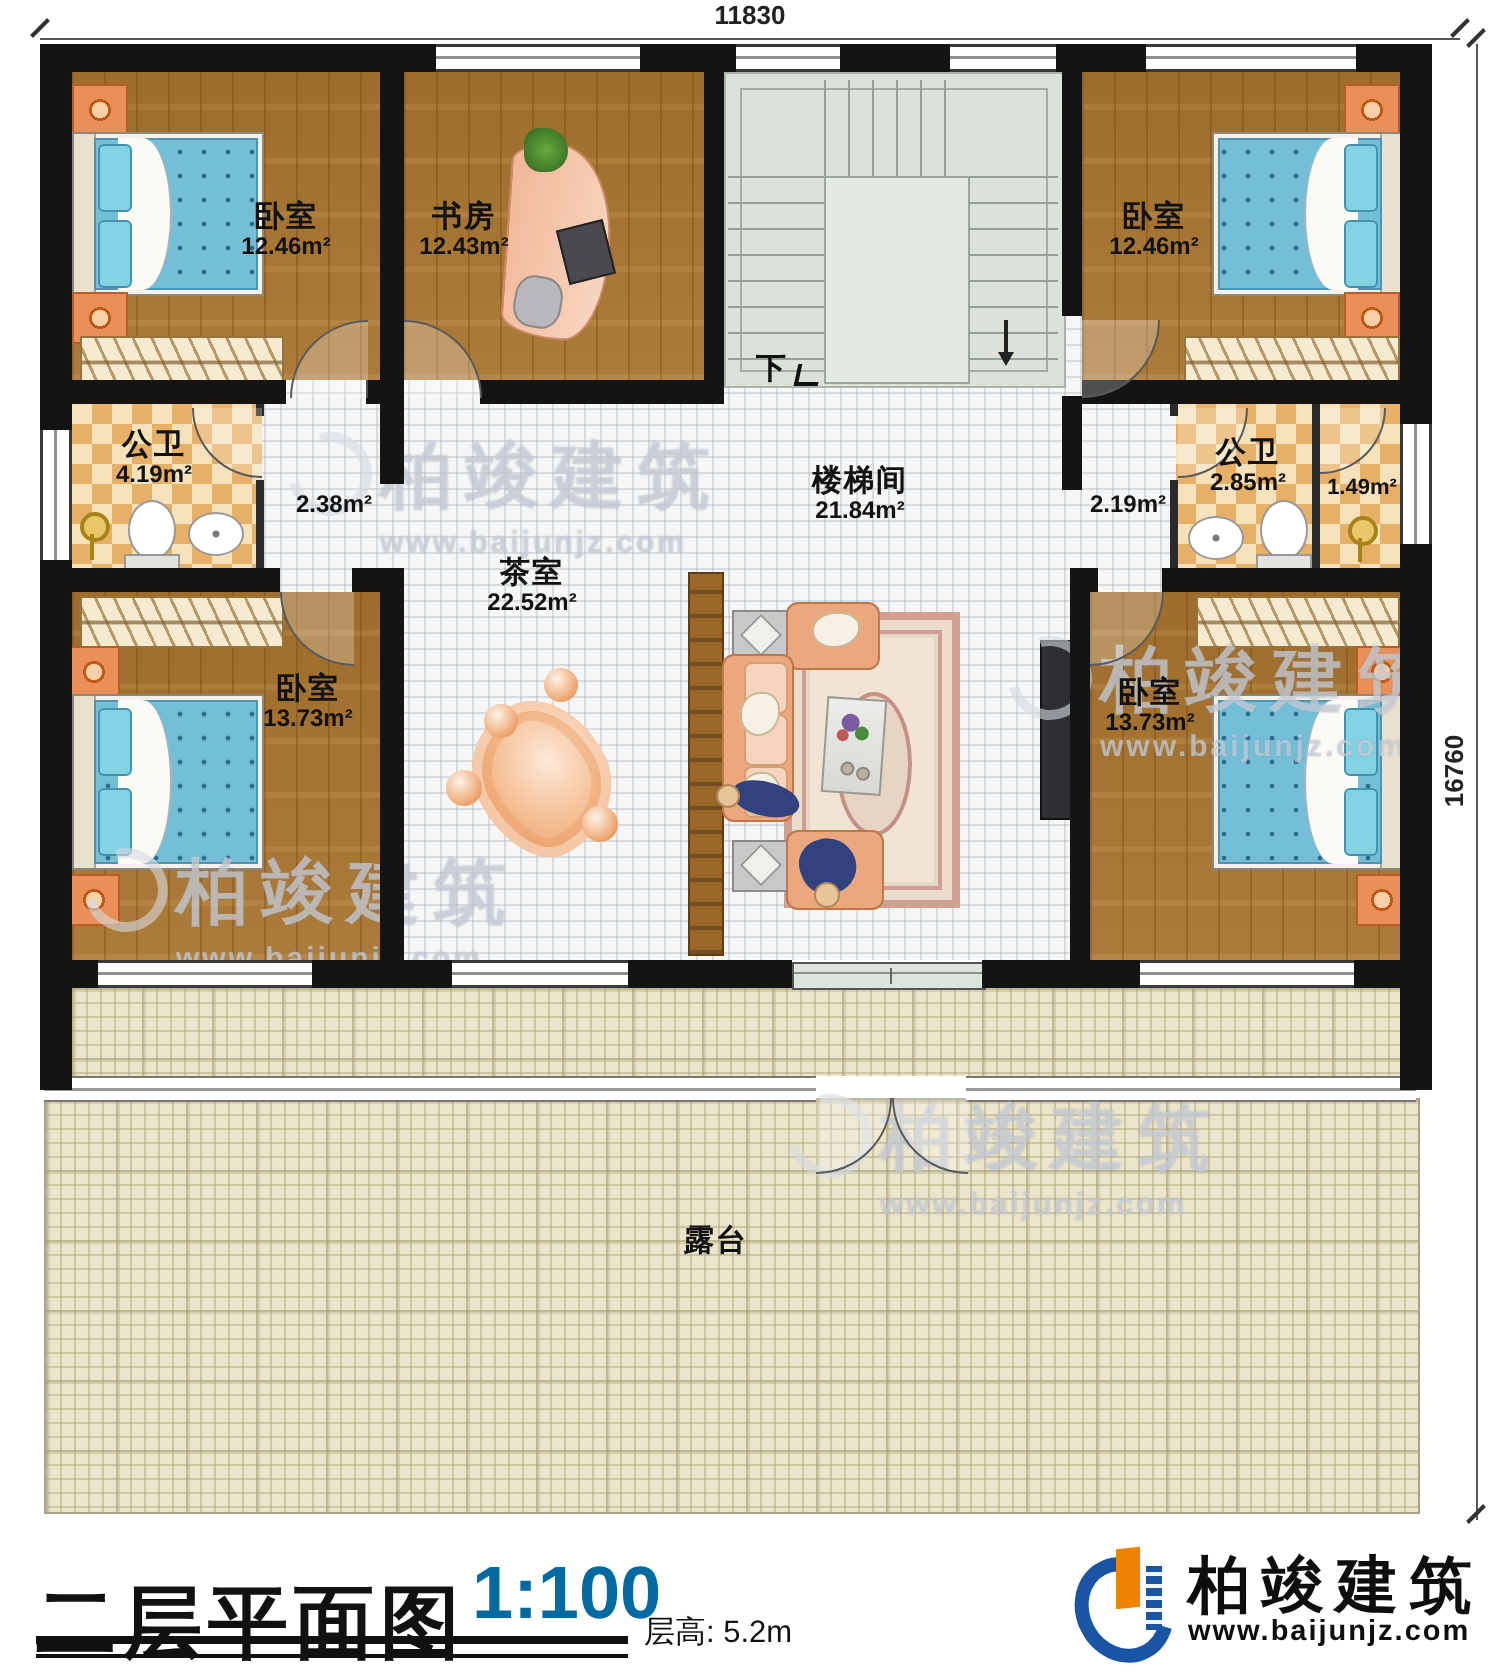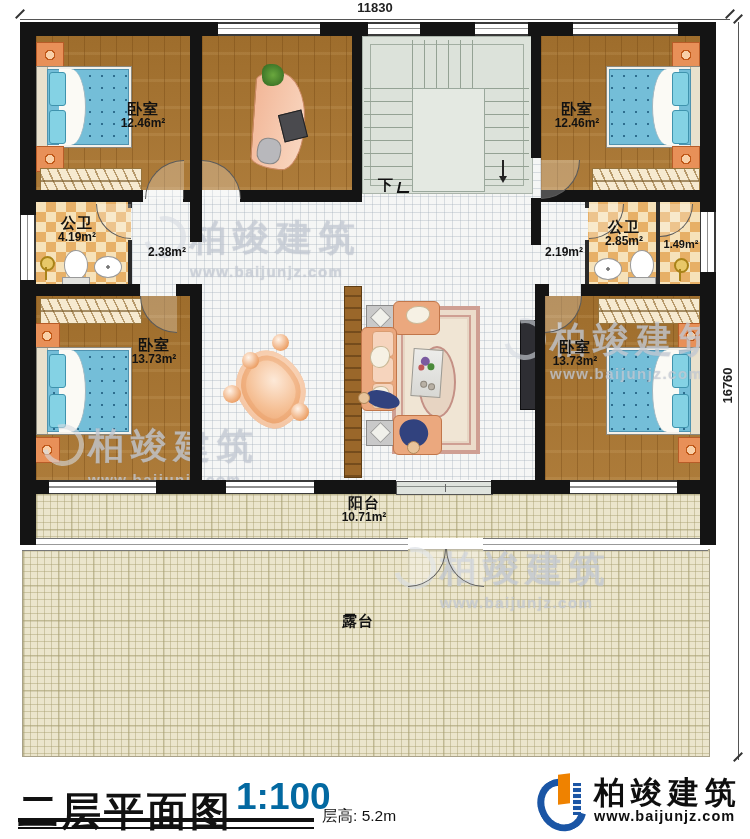--- a/index.html
+++ b/index.html
@@ -330,52 +330,60 @@
   <div class="abs door rbr" style="left:660px;top:204px;width:32px;height:32px"></div>
   <div class="abs door rbl" style="left:140px;top:296px;width:36px;height:36px"></div>
   <div class="abs door rbr" style="left:545px;top:296px;width:36px;height:36px"></div>
   <div class="abs door rbr" style="left:408px;top:549px;width:37px;height:37px"></div>
   <div class="abs door rbl" style="left:446px;top:549px;width:37px;height:37px"></div>
 
   <div class="abs rlabel" style="left:95px;top:100px;width:96px">
     <span class="rname">卧室</span>
     <span class="rarea">12.46m²</span>
   </div>
+  <div class="abs rlabel" style="left:184px;top:100px;width:96px">
+    <span class="rname">书房</span>
+    <span class="rarea">12.43m²</span>
+  </div>
   <div class="abs rlabel" style="left:529px;top:100px;width:96px">
     <span class="rname">卧室</span>
     <span class="rarea">12.46m²</span>
   </div>
   <div class="abs rlabel" style="left:37px;top:214px;width:80px">
     <span class="rname">公卫</span>
     <span class="rarea">4.19m²</span>
   </div>
   <div class="abs rlabel" style="left:132px;top:246px;width:70px">
     <span class="rarea">2.38m²</span>
   </div>
+  <div class="abs rlabel" style="left:382px;top:232px;width:96px">
+    <span class="rname">楼梯间</span>
+    <span class="rarea">21.84m²</span>
+  </div>
   <div class="abs rlabel" style="left:529px;top:246px;width:70px">
     <span class="rarea">2.19m²</span>
   </div>
   <div class="abs rlabel" style="left:584px;top:218px;width:80px">
     <span class="rname">公卫</span>
     <span class="rarea">2.85m²</span>
   </div>
   <div class="abs rlabel small" style="left:652px;top:238px;width:58px">
     <span class="rarea">1.49m²</span>
   </div>
+  <div class="abs rlabel" style="left:218px;top:278px;width:96px">
+    <span class="rname">茶室</span>
+    <span class="rarea">22.52m²</span>
+  </div>
   <div class="abs rlabel" style="left:106px;top:336px;width:96px">
     <span class="rname">卧室</span>
     <span class="rarea">13.73m²</span>
   </div>
   <div class="abs rlabel" style="left:527px;top:338px;width:96px">
     <span class="rname">卧室</span>
     <span class="rarea">13.73m²</span>
-  </div>
-  <div class="abs rlabel" style="left:316px;top:494px;width:96px">
-    <span class="rname">阳台</span>
-    <span class="rarea">10.71m²</span>
   </div>
   <div class="abs rlabel" style="left:322px;top:612px;width:72px;font-size:16px">
     <span class="rname">露台</span>
   </div>
   <div class="abs rlabel" style="left:372px;top:176px;width:28px;font-size:16px">
     <span class="rname">下</span>
   </div>
   <div class="abs downmark" style="left:398px;top:182px"></div>
 
   <div class="abs dim" style="left:340px;top:0px;width:70px">11830</div>

